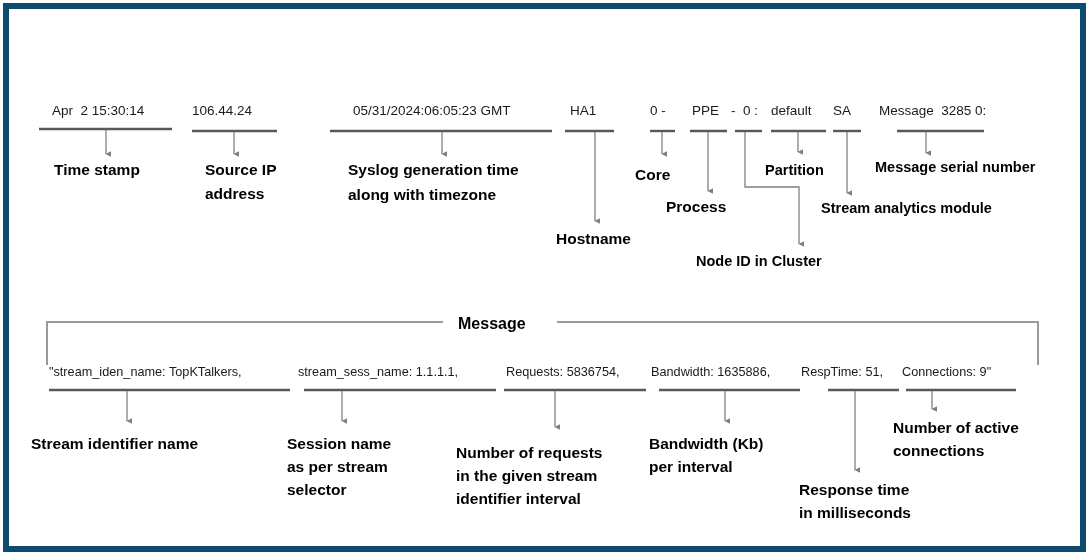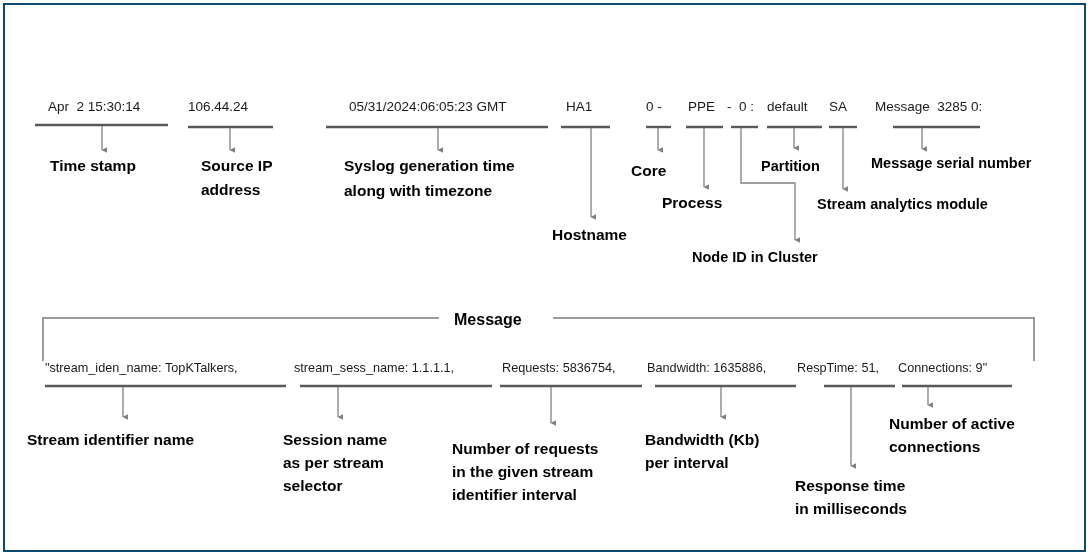--- a/index.html
+++ b/index.html
@@ -12,21 +12,21 @@
     height: 557px;
     font-family: "Liberation Sans", sans-serif;
     overflow: hidden;
   }
   #diagram-frame {
     position: absolute;
     left: 3px;
     top: 3px;
     width: 1083px;
     height: 549px;
-    border: 2px solid #0c4a6e;
+    border: 6px solid #0c4a6e;
     box-sizing: border-box;
     background: #ffffff;
   }
   svg#diagram {
     display: block;
     width: 1079px;
     height: 545px;
   }
   .logtext {
     font-family: "Liberation Sans", sans-serif;

